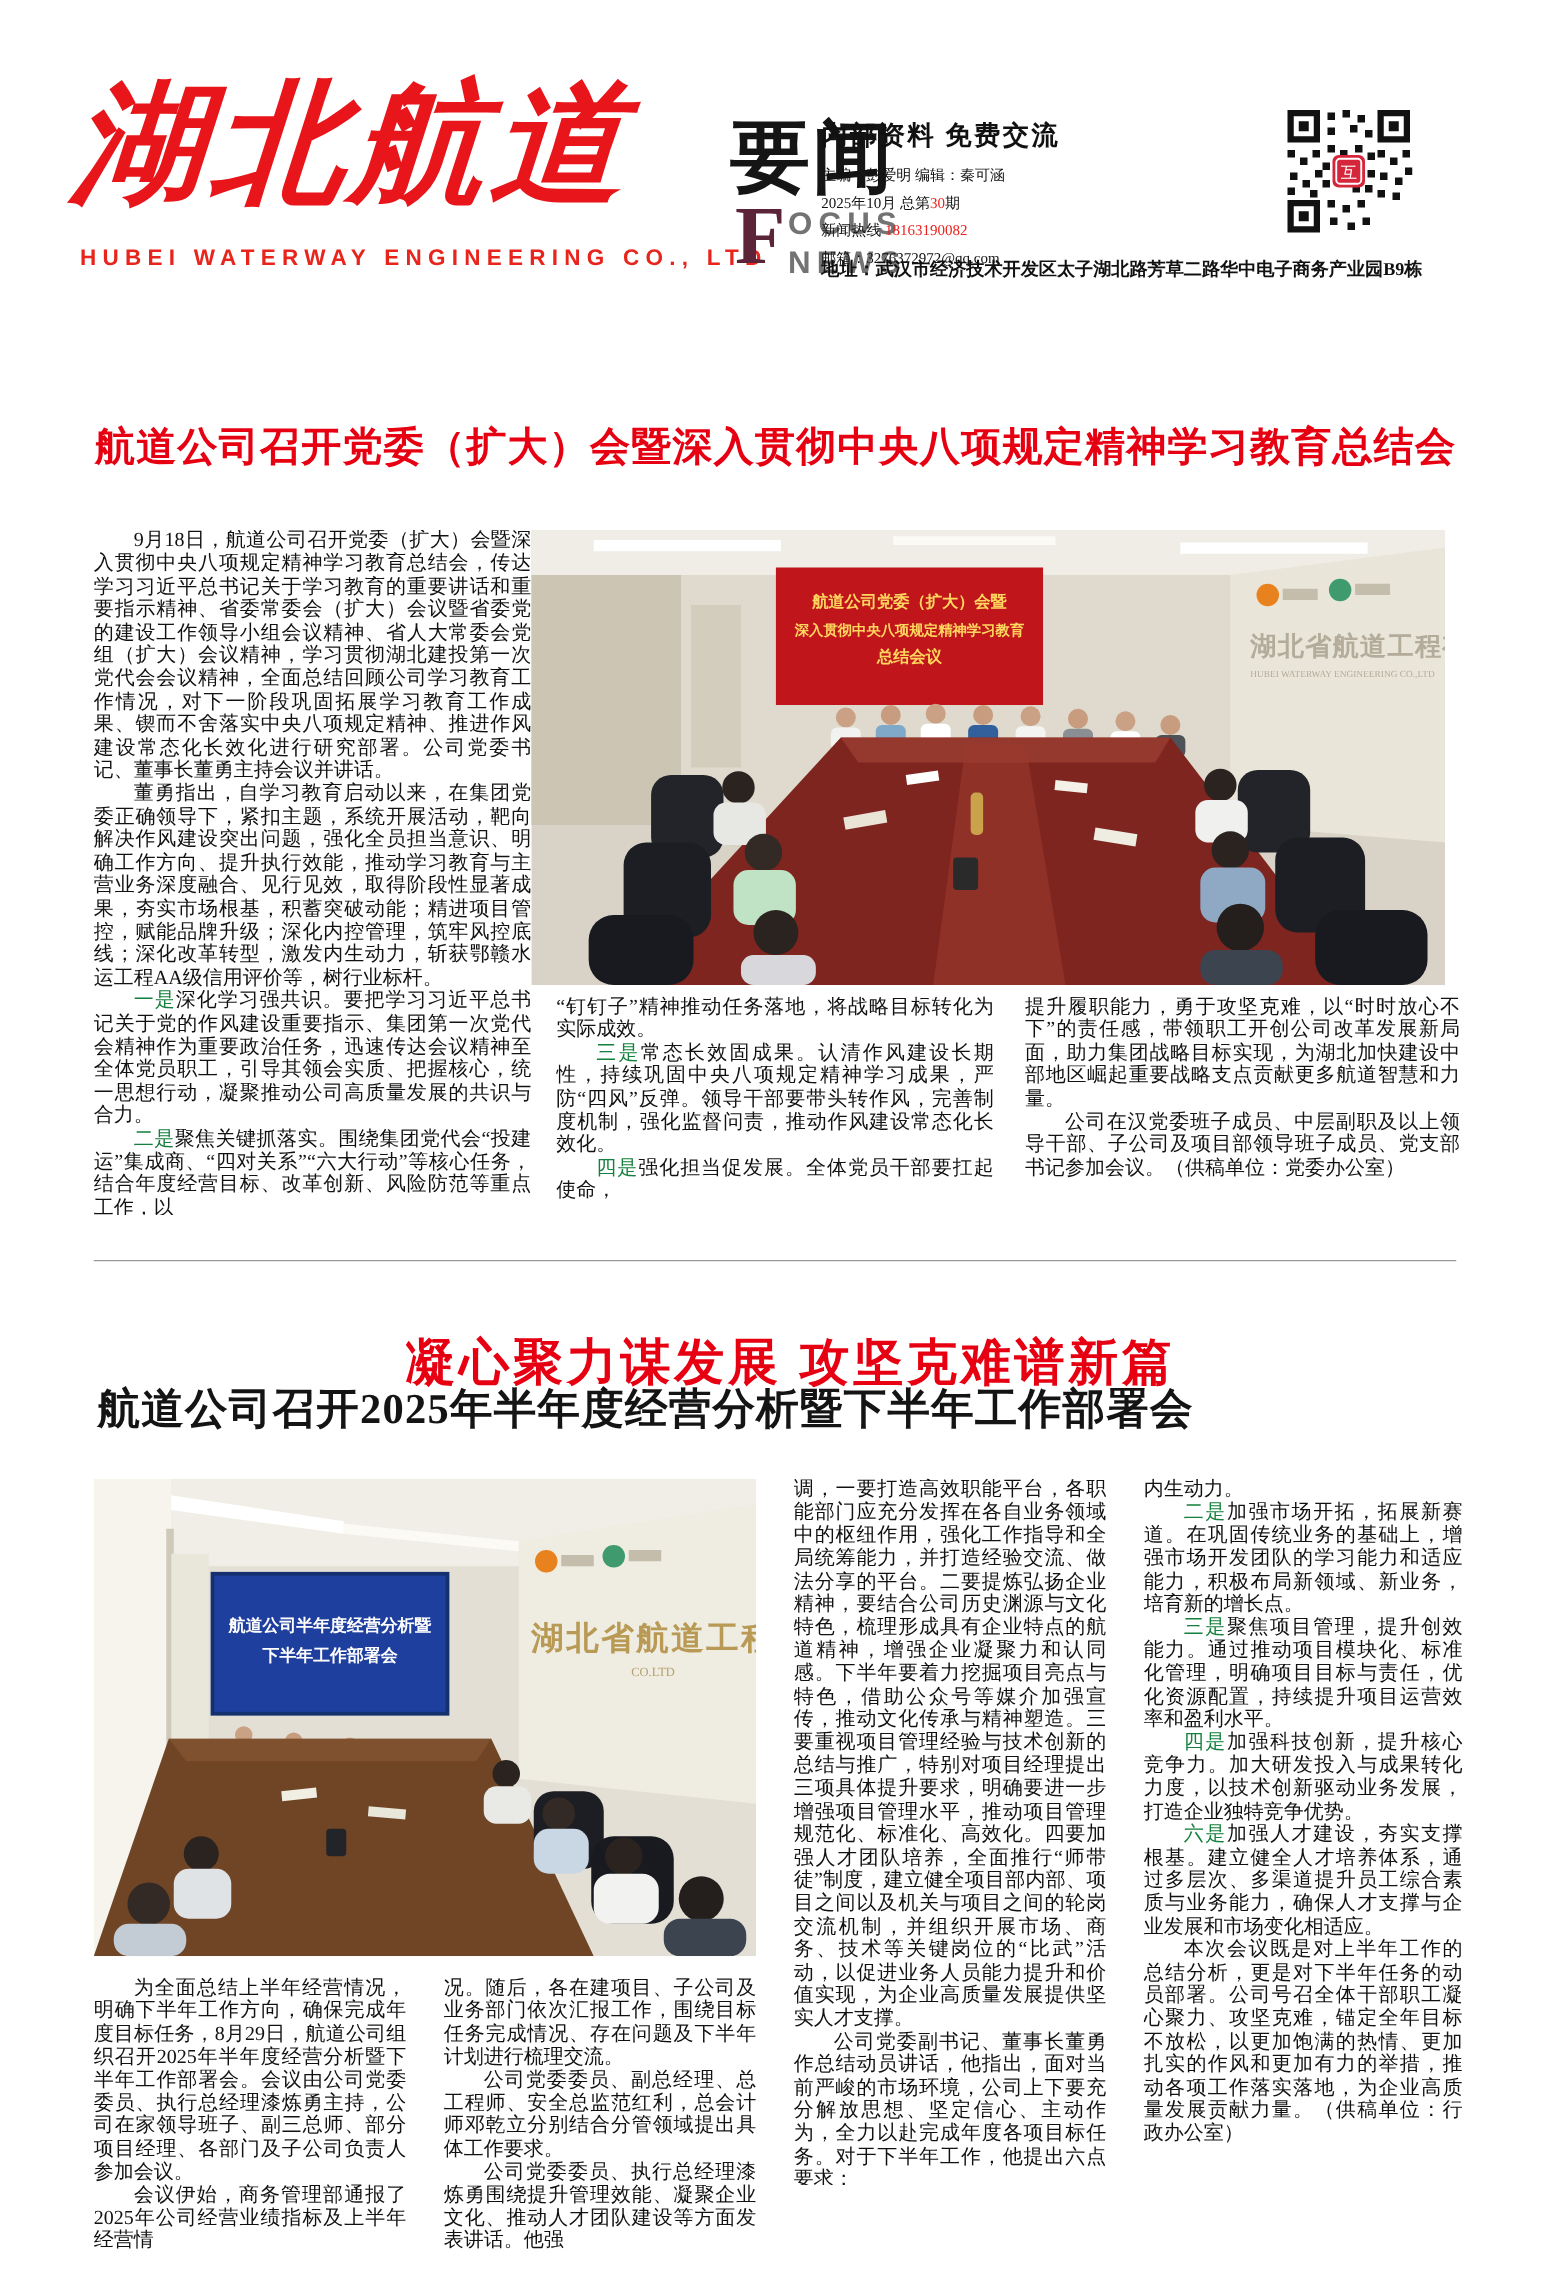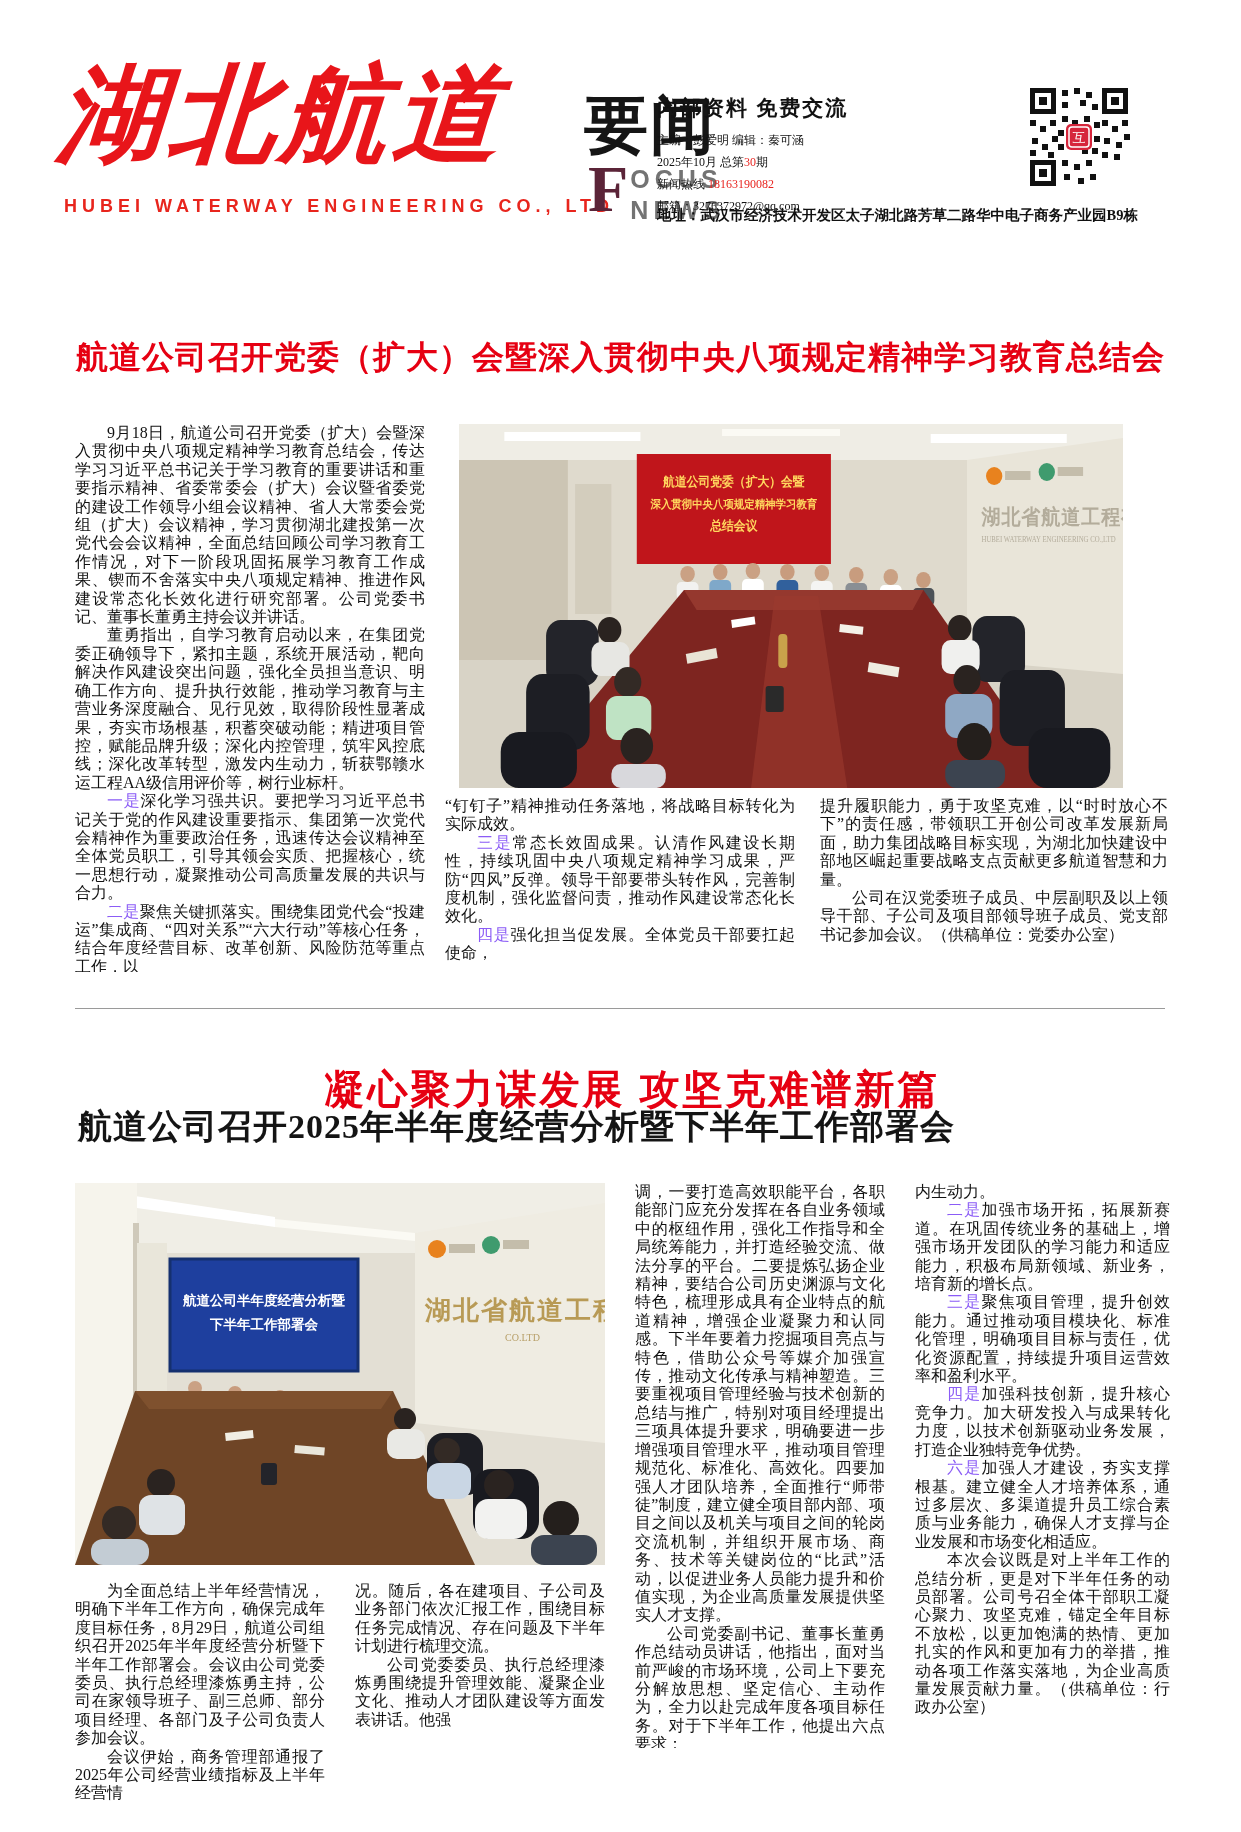--- a/index.html
+++ b/index.html
@@ -30,30 +30,30 @@
   .headline2red{left:0;top:1050px;width:1241px;text-align:center;font-size:40px;font-weight:900;
              color:#e60012;letter-spacing:3px;margin:12px;font-family:"Liberation Sans",sans-serif;white-space:nowrap;}
   .headline2black{left:0;top:1104px;width:1033px;text-align:center;font-size:34px;font-weight:900;
              color:#141414;letter-spacing:1px;margin:0;white-space:nowrap;}
 
   
   .col{font-size:16px;line-height:18.4px;text-align:justify;overflow:hidden;}
   .col p{margin:0;}
   .col p.ind{text-indent:2em;}
   .col p.cont{text-indent:0;}
-  .lead{color:#8b5cf6;}
+  .lead{color:#15803d;}
   .a1c1{left:75px;top:424px;width:350px;height:548px;}
   .a1c2{left:445px;top:797px;width:350px;height:172px;}
   .a1c3{left:820px;top:797px;width:348px;height:172px;}
   .a2c1{left:75px;top:1582px;width:250px;height:235px;}
   .a2c2{left:355px;top:1582px;width:250px;height:235px;}
   .a2c3{left:635px;top:1183px;width:250px;height:565px;}
   .a2c4{left:915px;top:1183px;width:255px;height:600px;}
 
-  .photo1{left:459px;top:424px;width:664px;height:364px;margin:0;overflow:hidden;}
+  .photo1{left:425px;top:424px;width:731px;height:364px;margin:0;overflow:hidden;}
   .photo2{left:75px;top:1183px;width:530px;height:382px;margin:0;overflow:hidden;}
   figure svg{display:block;width:100%;height:100%;}
 
   .divider{left:75px;top:1008px;width:1090px;height:0;border:none;border-top:1.5px solid #9a9a9a;margin:0;}
 </style>
 </head>
 <body>
 
 <div class="page">
 
@@ -303,20 +303,21 @@
       </svg>
     </figure>
 
     <div class="abs col a2c1">
       <p class="ind"><span>为全面总结上半年经营情况，明确下半年工作方向，确保完成年度目标任务，8月29日，航道公司组织召开2025年半年度经营分析暨下半年工作部署会。会议由公司党委委员、执行总经理漆炼勇主持，公司在家领导班子、副三总师、部分项目经理、各部门及子公司负责人参加会议。</span></p>
       <p class="ind"><span>会议伊始，商务管理部通报了2025年公司经营业绩指标及上半年经营情</span></p>
     </div>
 
     <div class="abs col a2c2">
       <p class="cont"><span>况。随后，各在建项目、子公司及业务部门依次汇报工作，围绕目标任务完成情况、存在问题及下半年计划进行梳理交流。</span></p>
+      <p class="ind"><span>公司党委委员、副总经理、总工程师、安全总监范红利，总会计师邓乾立分别结合分管领域提出具体工作要求。</span></p>
       <p class="ind"><span>公司党委委员、执行总经理漆炼勇围绕提升管理效能、凝聚企业文化、推动人才团队建设等方面发表讲话。他强</span></p>
     </div>
 
     <div class="abs col a2c3">
       <p class="cont"><span>调，一要打造高效职能平台，各职能部门应充分发挥在各自业务领域中的枢纽作用，强化工作指导和全局统筹能力，并打造经验交流、做法分享的平台。二要提炼弘扬企业精神，要结合公司历史渊源与文化特色，梳理形成具有企业特点的航道精神，增强企业凝聚力和认同感。下半年要着力挖掘项目亮点与特色，借助公众号等媒介加强宣传，推动文化传承与精神塑造。三要重视项目管理经验与技术创新的总结与推广，特别对项目经理提出三项具体提升要求，明确要进一步增强项目管理水平，推动项目管理规范化、标准化、高效化。四要加强人才团队培养，全面推行“师带徒”制度，建立健全项目部内部、项目之间以及机关与项目之间的轮岗交流机制，并组织开展市场、商务、技术等关键岗位的“比武”活动，以促进业务人员能力提升和价值实现，为企业高质量发展提供坚实人才支撑。</span></p>
       <p class="ind"><span>公司党委副书记、董事长董勇作总结动员讲话，他指出，面对当前严峻的市场环境，公司上下要充分解放思想、坚定信心、主动作为，全力以赴完成年度各项目标任务。对于下半年工作，他提出六点要求：</span></p>
 
     </div>
 
     <div class="abs col a2c4">

